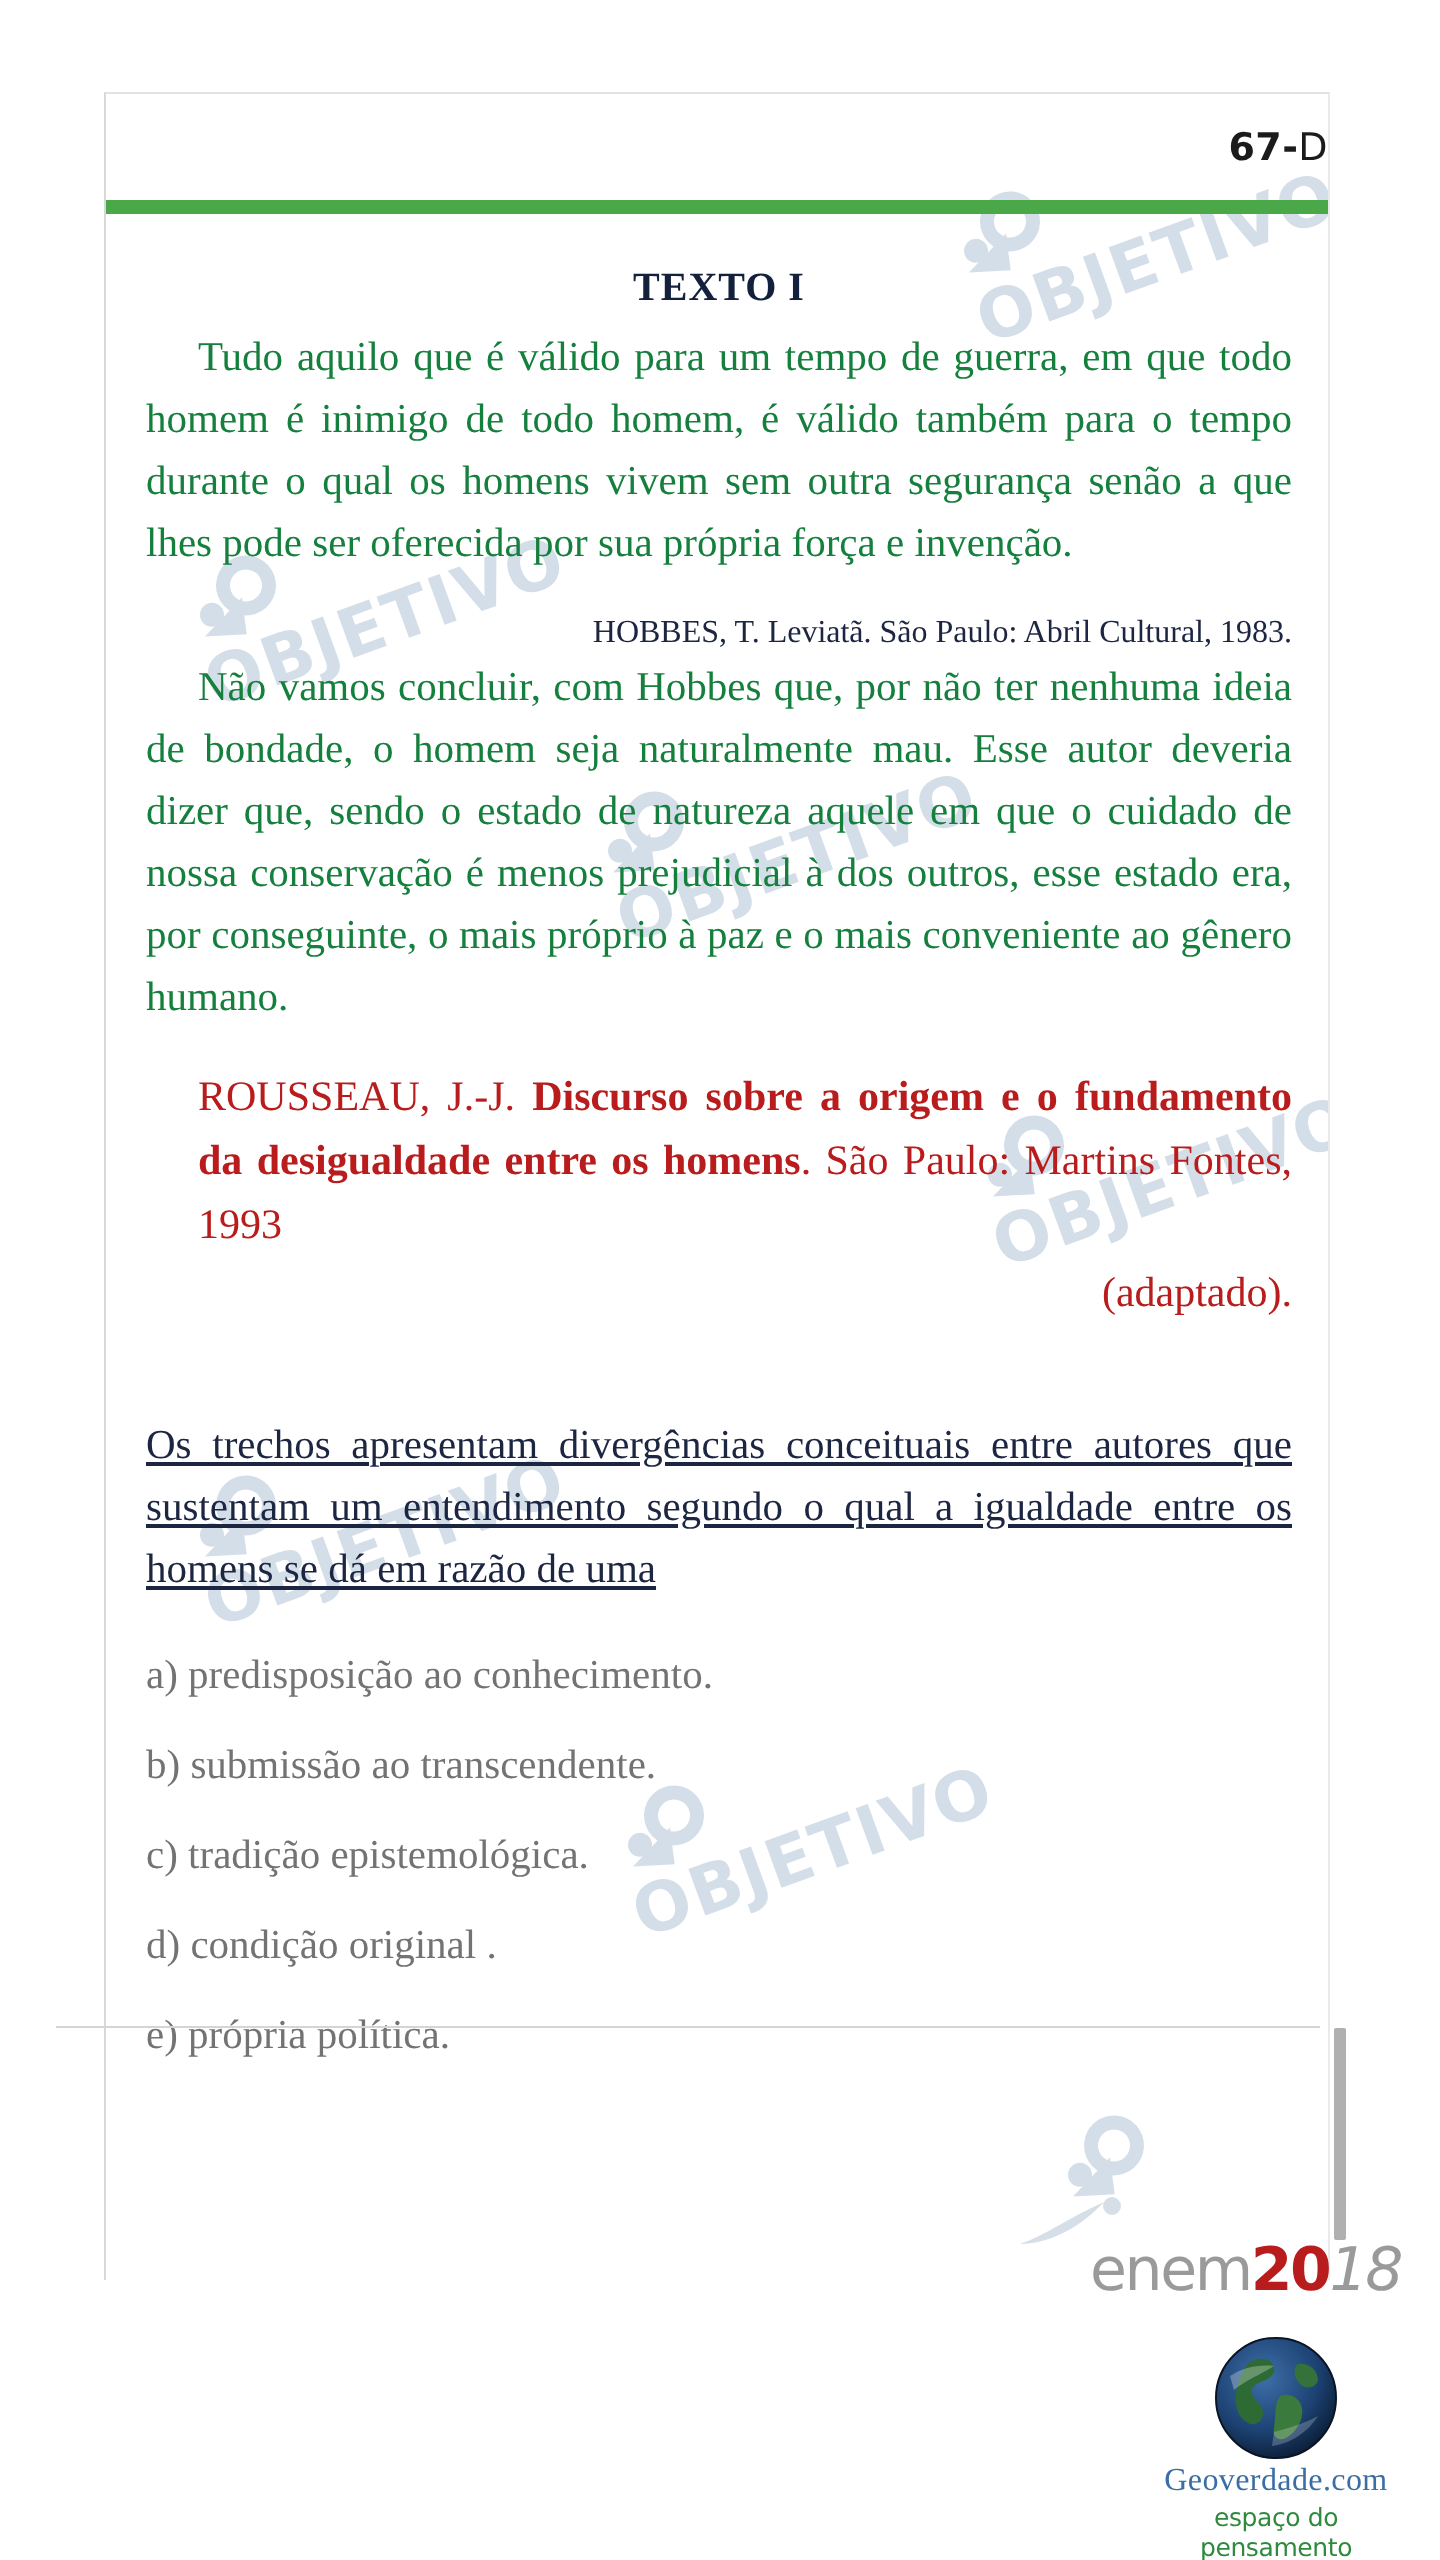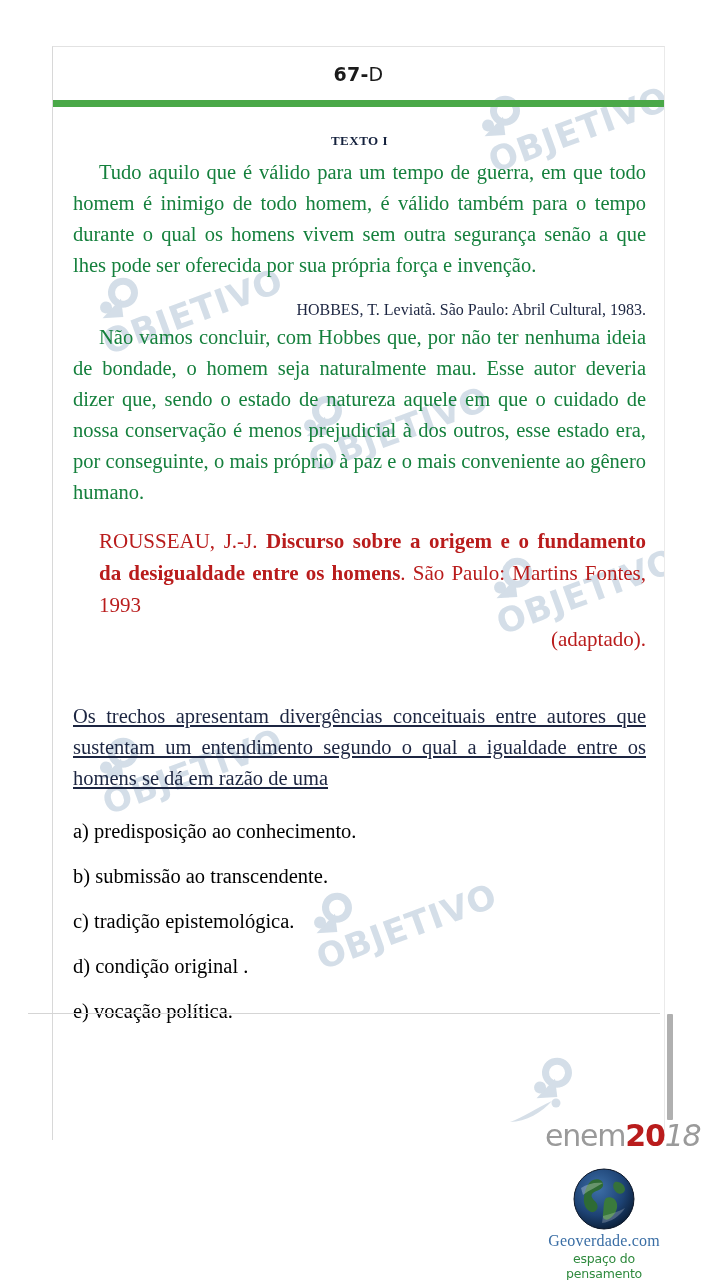--- a/index.html
+++ b/index.html
@@ -28,21 +28,21 @@
     border-top: 1px solid #e2e2e2;
     box-sizing: border-box;
     overflow: hidden;
   }
 
   
   .page-header {
     height: 53px;
     display: flex;
     align-items: center;
-    justify-content: center;
+    justify-content: flex-end;
     position: relative;
     z-index: 3;
   }
   .page-number {
     font-family: "DejaVu Sans", sans-serif;
     font-size: 19px;
     color: #1b1b1b;
     letter-spacing: .2px;
   }
   .page-number .num { font-weight: 700; }
@@ -89,21 +89,21 @@
   
   .content {
     position: relative;
     z-index: 2;
     padding: 0 18px 0 20px;
   }
 
   .section-title {
     text-align: center;
     font-weight: 700;
-    font-size: 13px;
+    font-size: 20px;
     color: #14213d;
     letter-spacing: .5px;
     margin: 26px 0 8px 0;
     font-family: "Liberation Serif", serif;
   }
   .section-title.second { margin-top: 47px; }
 
   .body-par {
     text-align: justify;
     font-size: 20.5px;
@@ -144,21 +144,21 @@
     line-height: 31px;
     color: #1c2541;
     margin: 46px 0 0 0;
     text-decoration: underline;
   }
 
   .options { margin: 22px 0 0 0; padding: 0; list-style: none; }
   .option {
     font-size: 20.5px;
     line-height: 31px;
-    color: #000000;
+    color: #737373;
     margin-bottom: 14px;
   }
 
   
   .viewport-seam {
     position: absolute;
     left: 28px;
     top: 1013px;
     width: 632px;
     height: 1px;
@@ -202,21 +202,21 @@
     left: 508px;
     top: 1098px;
     width: 56px;
     height: 30px;
     z-index: 7;
   }
 
   
   .geo-logo {
     position: absolute;
-    left: 548px;
+    left: 582px;
     top: 1168px;
     width: 112px;
     text-align: center;
     z-index: 7;
   }
   .geo-globe {
     width: 62px;
     height: 62px;
     margin: 0 auto;
     display: block;
@@ -315,21 +315,21 @@
     <p class="body-par">Não vamos concluir, com Hobbes que, por não ter nenhuma ideia de bondade, o homem seja naturalmente mau. Esse autor deveria dizer que, sendo o estado de natureza aquele em que o cuidado de nossa conservação é menos prejudicial à dos outros, esse estado era, por conseguinte, o mais próprio à paz e o mais conveniente ao gênero humano.</p>
     <p class="citation-block"><span>ROUSSEAU, J.-J. </span><b>Discurso sobre a origem e o fundamento da desigualdade entre os  homens</b><span>. São Paulo: Martins Fontes, 1993</span><span class="citation-adapted">(adaptado).</span></p>
 
     <p class="stem">Os trechos apresentam divergências conceituais entre autores que sustentam um entendimento segundo o qual a igualdade entre os homens se dá em razão de uma</p>
 
     <ul class="options">
       <li class="option">a) predisposição ao conhecimento.</li>
       <li class="option">b) submissão ao transcendente.</li>
       <li class="option">c) tradição epistemológica.</li>
       <li class="option">d) condição original .</li>
-      <li class="option">e) vocação política.</li>
+      <li class="option">e) própria política.</li>
     </ul>
   </div>
 </div>
 
 <div class="viewport-seam"></div>
 
 <div class="scrollbar-track">
   <div class="scrollbar-thumb"></div>
 </div>
 

